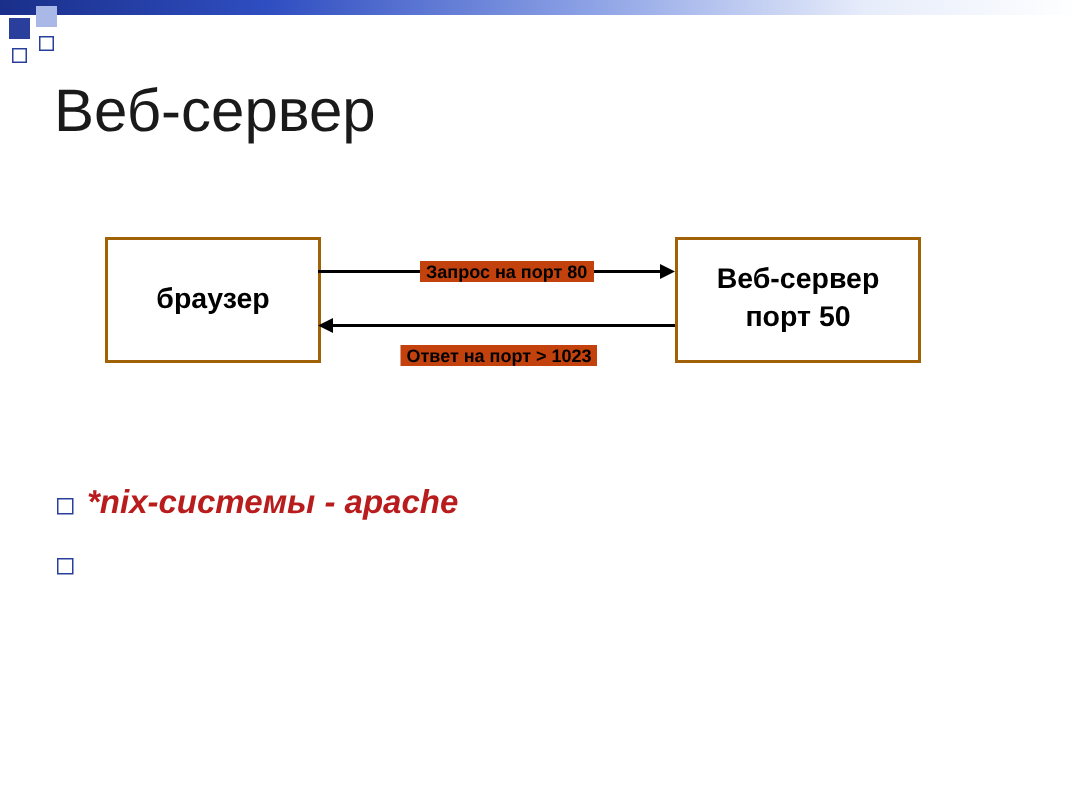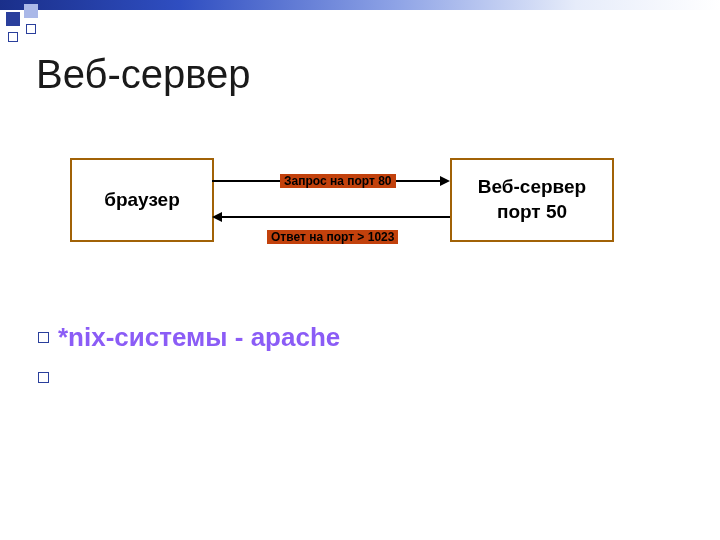--- a/index.html
+++ b/index.html
@@ -122,24 +122,25 @@
     background: #c2410c;
     padding: 0 4px;
     text-align: center;
     white-space: nowrap;
     font-family: Arial, Helvetica, sans-serif;
   }
 
   
   .bullet-text {
     position: absolute;
-    font-size: 26px;
+    font-size: 22px;
     font-weight: bold;
     font-family: Verdana, Arial, sans-serif;
-    color: #8b5cf6;
+    color: #b91c1c;
+    font-style: italic;
   }
 
 </style>
 </head>
 <body>
 
 <div class="slide">
 
   <div class="topbar">
     <div class="grad"></div>

